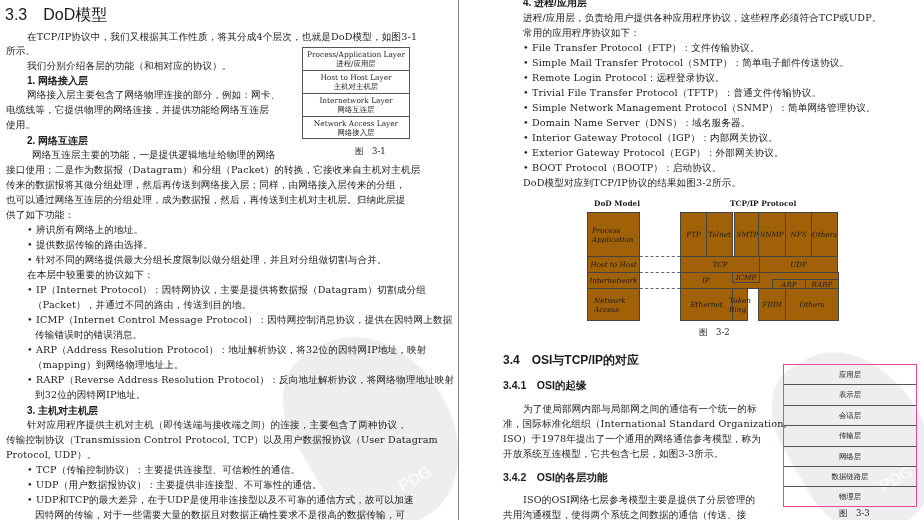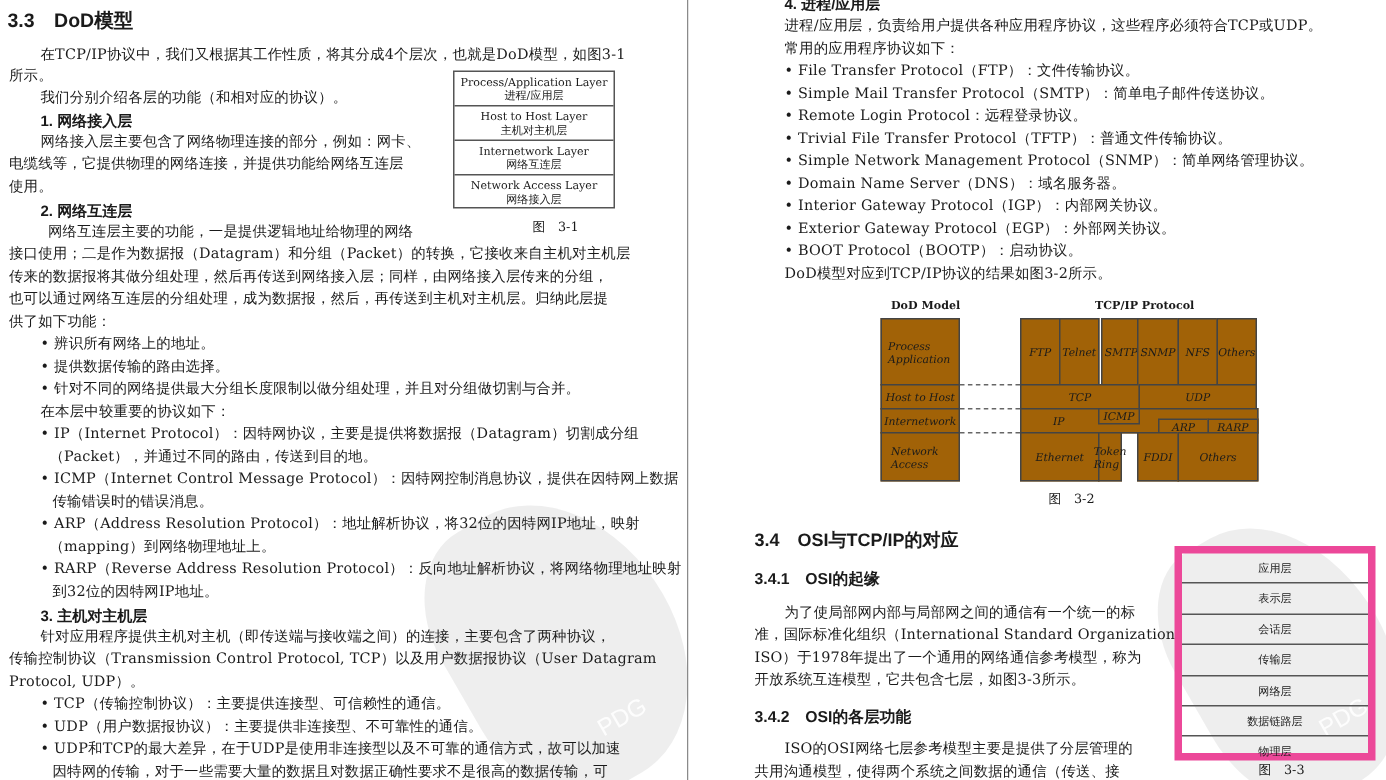--- a/index.html
+++ b/index.html
@@ -6,37 +6,37 @@
   html, body { width:924px; height:520px; overflow:hidden; background:#ffffff; }
   body { position:relative; font-family:"DejaVu Serif","Liberation Serif",serif; color:#1a1a1a; }
   .page { position:absolute; top:0; height:520px; overflow:hidden; background:#fff; }
   #left-page { left:0; width:458px; }
   #right-page { left:459px; width:465px; }
   .divider { position:absolute; left:458px; top:0; width:1px; height:520px; background:#8a8a8a; }
 
   .abs { position:absolute; white-space:nowrap; }
   .body-text { font-size:9.6px; line-height:12px; letter-spacing:0.15px; }
   .sans { font-family:"Liberation Sans","DejaVu Sans",sans-serif; }
-  .h-section { font-size:13px; font-weight:bold; }
+  .h-section { font-size:16px; font-weight:normal; }
   .h-sub { font-size:10.5px; font-weight:bold; }
   .h-numbered { font-size:10px; font-weight:bold; }
   .caption { font-size:8.5px; }
 
   
   #fig31 { position:absolute; left:302px; top:47px; width:108px; height:92px; border:1px solid #555; }
   #fig31 .row { height:23px; border-bottom:1px solid #555; text-align:center; font-size:7.4px; line-height:9px; padding-top:2px; }
   #fig31 .row:last-child { border-bottom:none; }
 
   
   .fig32-label { font-size:7.4px; font-weight:bold; }
   .box { position:absolute; border:1px solid #444; font-size:7.2px; text-align:left; display:flex; align-items:center; justify-content:center; line-height:9px; background:#a16207;font-style:italic; }
   .dash { position:absolute; height:0; border-top:1px dashed #666; }
 
   
-  #fig33 { position:absolute; left:324px; top:364px; width:134px; height:143px; border:5px solid #ec4899; }
+  #fig33 { position:absolute; left:324px; top:364px; width:134px; height:143px; border:1px solid #ec4899; }
   #fig33 .row { height:20.4px; border-bottom:1px solid #555; text-align:center; font-size:7.4px; line-height:20px; }
   #fig33 .row:last-child { border-bottom:none; }
 
   .watermark { position:absolute; background:#d9d9d9; opacity:0.45; border-radius:40% 60% 55% 45%; transform:rotate(-30deg); }
   .wm-text { position:absolute; color:#ffffff; font-family:"Liberation Sans",sans-serif; font-size:16px; transform:rotate(-30deg); opacity:0.9; }
 </style>
 </head>
 <body>
 
 <div id="left-page" class="page">

